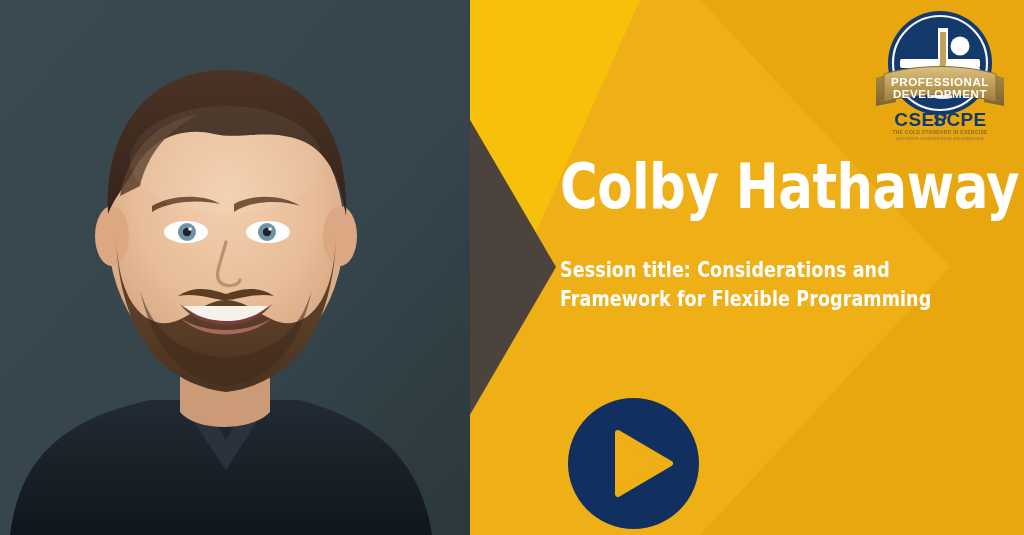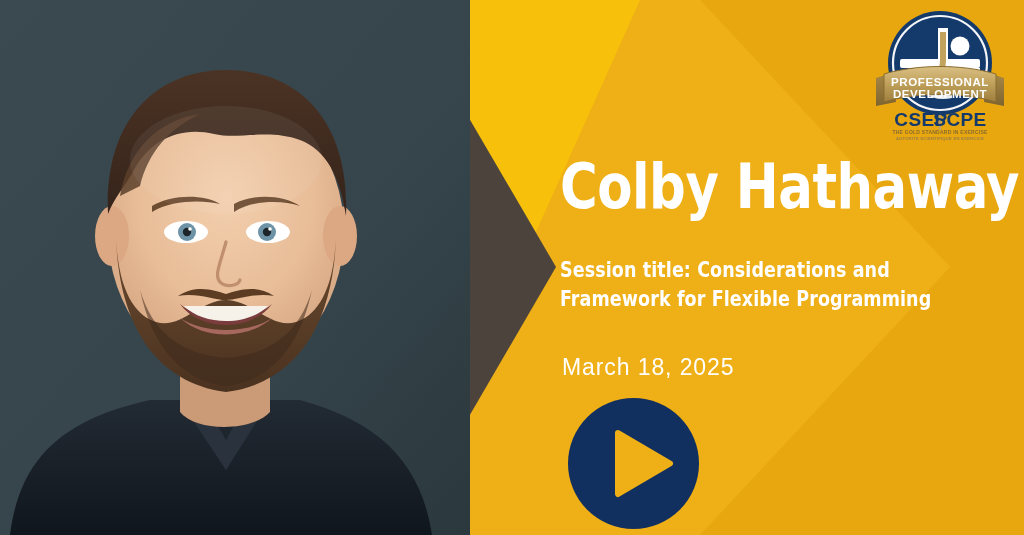--- a/index.html
+++ b/index.html
@@ -191,21 +191,20 @@
       </g>
     </svg>
   </div>
 
   <div class="content">
 
     <div class="speaker-name">Colby Hathaway</div>
 
     <div class="session-title">Session title: Considerations and Framework for Flexible Programming</div>
 
-    <div class="session-date">March 18, 2025</div>
   </div>
 
   <div class="play-button" role="button" aria-label="Play video">
     <svg width="131" height="131" viewBox="0 0 131 131">
       <polygon points="50,35 102,65.5 50,96" fill="#EFAF16" stroke="#EFAF16" stroke-width="6" stroke-linejoin="round"></polygon>
     </svg>
   </div>
 
   <div class="logo">
     <svg width="148" height="138" viewBox="0 0 148 138">

